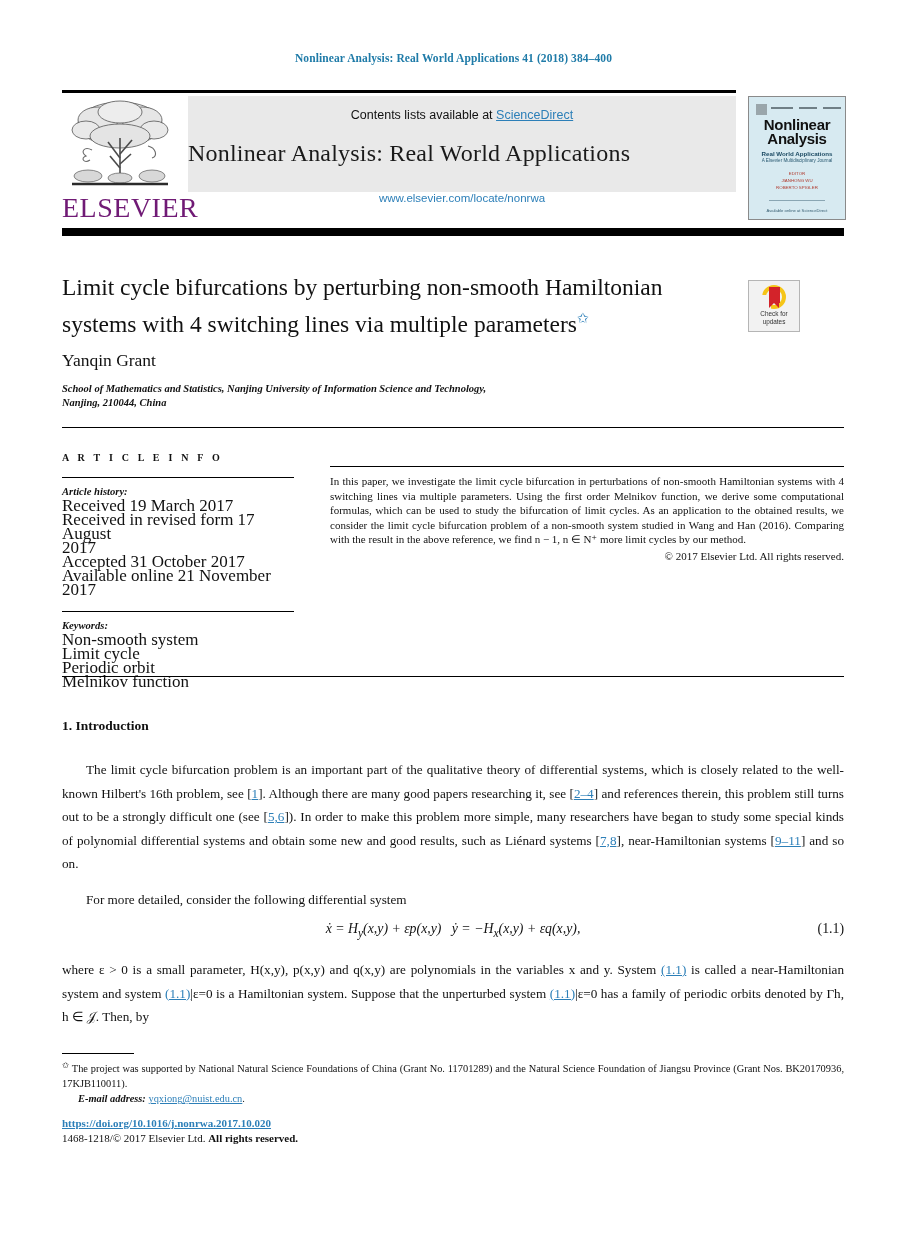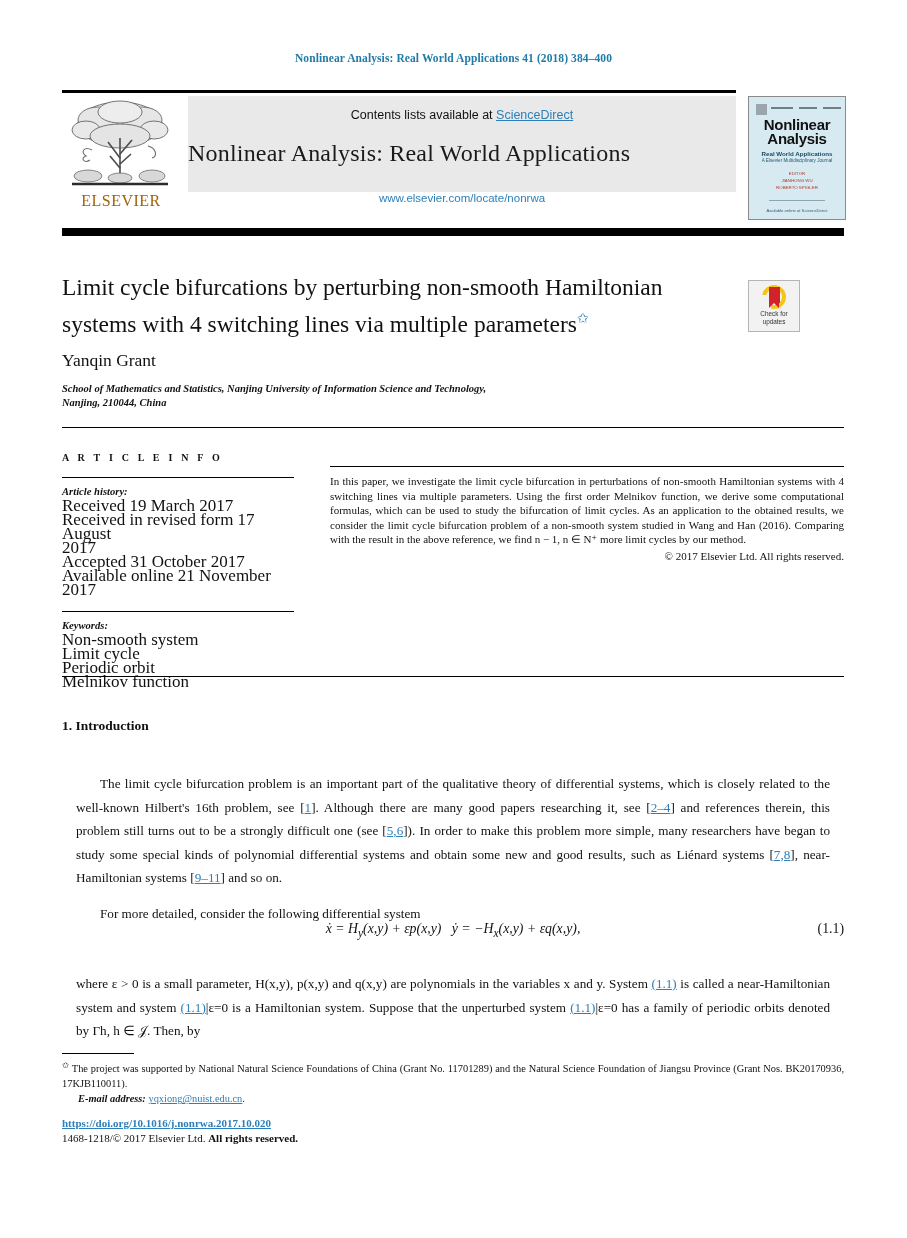--- a/index.html
+++ b/index.html
@@ -57,23 +57,23 @@
     position: absolute;
     left: 6px; top: 2px;
     width: 104px; height: 92px;
   }
   .elsevier-word {
     position: absolute;
     left: 0; top: 96px;
     width: 118px;
     text-align: center;
     font-family: "Liberation Serif", serif;
-    font-size: 16px;
+    font-size: 28px;
     letter-spacing: 0.5px;
-    color: #a16207;
+    color: #701a75;
   }
   .sd-box {
     position: absolute;
     left: 126px; top: 0;
     width: 548px; height: 96px;
     background: #E9E9E9;
   }
   .sd-line1 {
     position: absolute;
     left: 0; top: 12px;
@@ -359,21 +359,21 @@
   .body-text {
     position: absolute;
     left: 62px;
     width: 782px;
     font-family: "Liberation Serif", serif;
     font-size: 13.2px;
     line-height: 23.5px;
     color: #111;
     text-align: justify;
   }
-  .body-text p { margin: 14px; }
+  .body-text p { margin: 0; }
   .indent { text-indent: 24px; }
   .ref { color: #2C7FB8; }
   .eqn-row {
     position: absolute;
     left: 62px; top: 921px;
     width: 782px;
     font-family: "Liberation Serif", serif;
     font-size: 13.8px;
     color: #111;
   }

